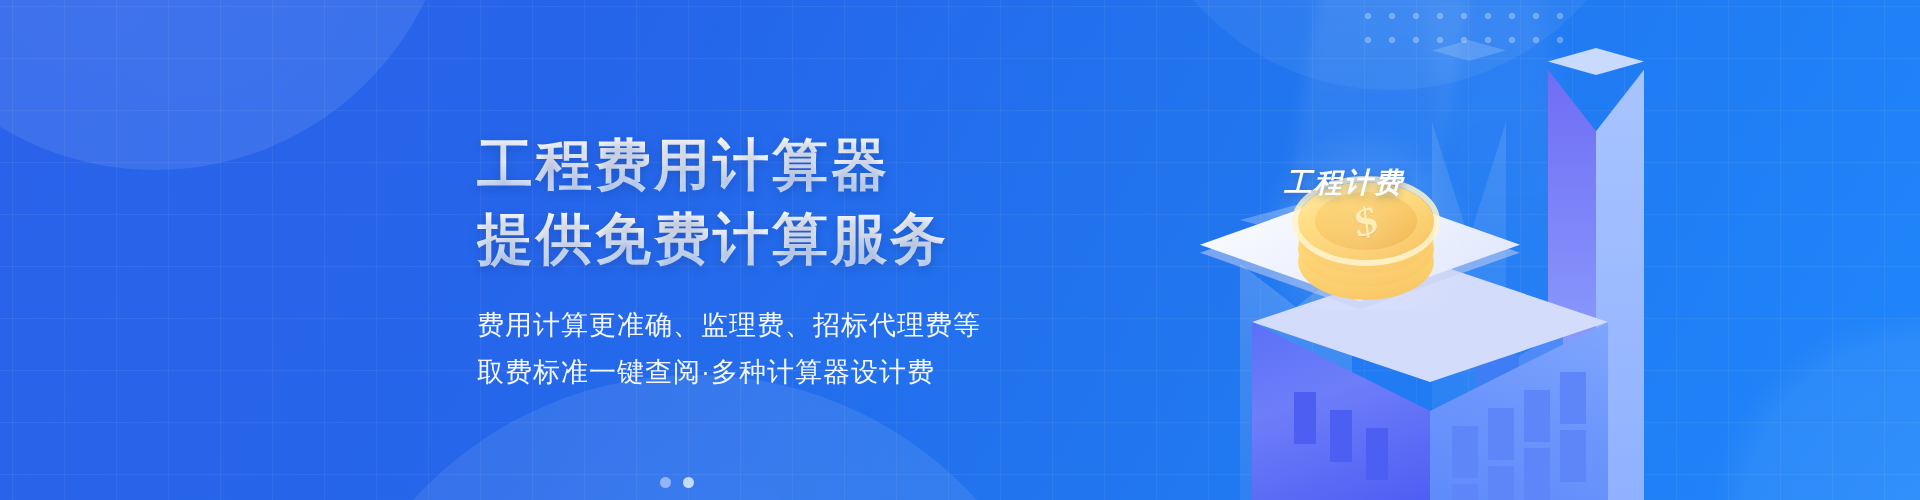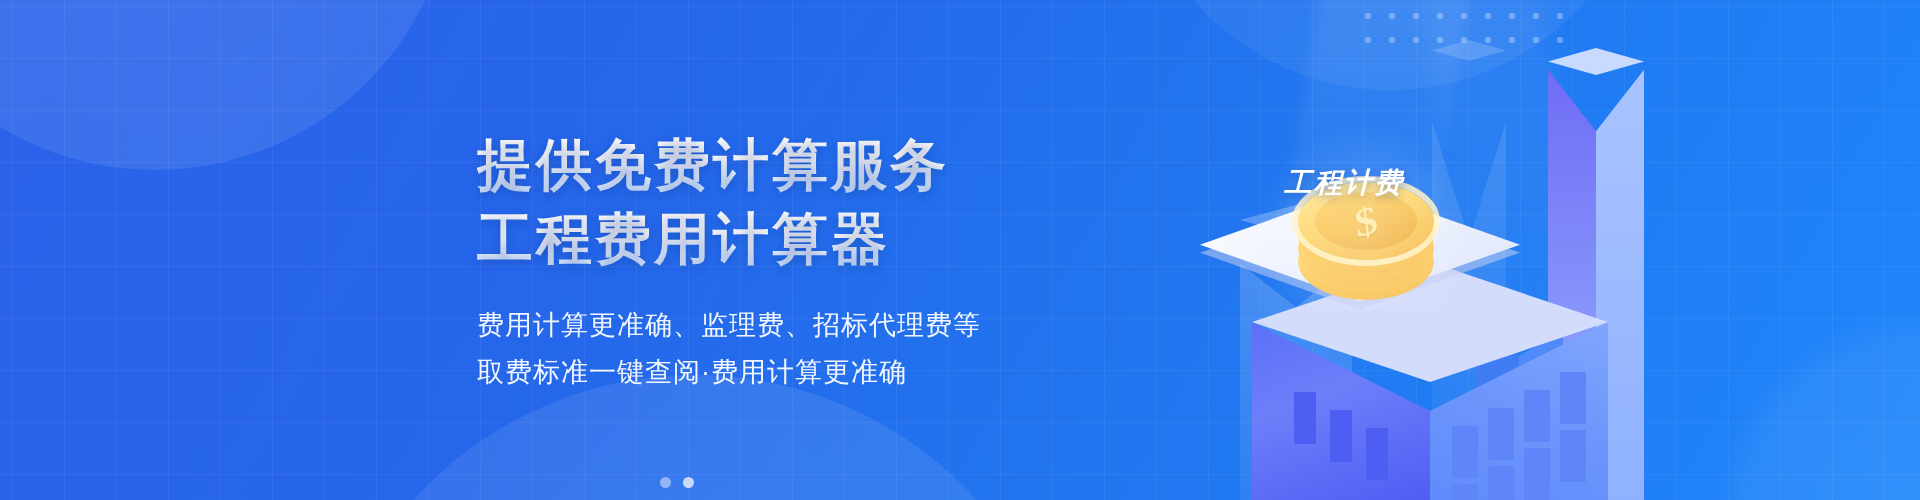--- a/index.html
+++ b/index.html
@@ -273,24 +273,24 @@
   <div class="bg-grid"></div>
   <div class="glow-circle circle-tl"></div>
   <div class="glow-circle circle-mid"></div>
   <div class="glow-circle circle-bl"></div>
   <div class="glow-circle circle-r"></div>
   <div class="beam"></div>
   <div class="beam2"></div>
   <div class="bg-dots"></div>
 
   <div class="copy">
+    <div class="headline">工程费用计算器</div>
     <div class="headline">提供免费计算服务</div>
-    <div class="headline">工程费用计算器</div>
     <div class="subline">费用计算更准确、监理费、招标代理费等</div>
-    <div class="subline" style="margin-top:0">取费标准一键查阅·费用计算更准确</div>
+    <div class="subline" style="margin-top:0">取费标准一键查阅·多种计算器设计费</div>
   </div>
 
   <div class="illus">
 
     <div class="bar bar-a">
       <div class="cap"></div>
         <div class="body"></div>
     </div>
     <div class="bar bar-b">
       <div class="cap"></div>

